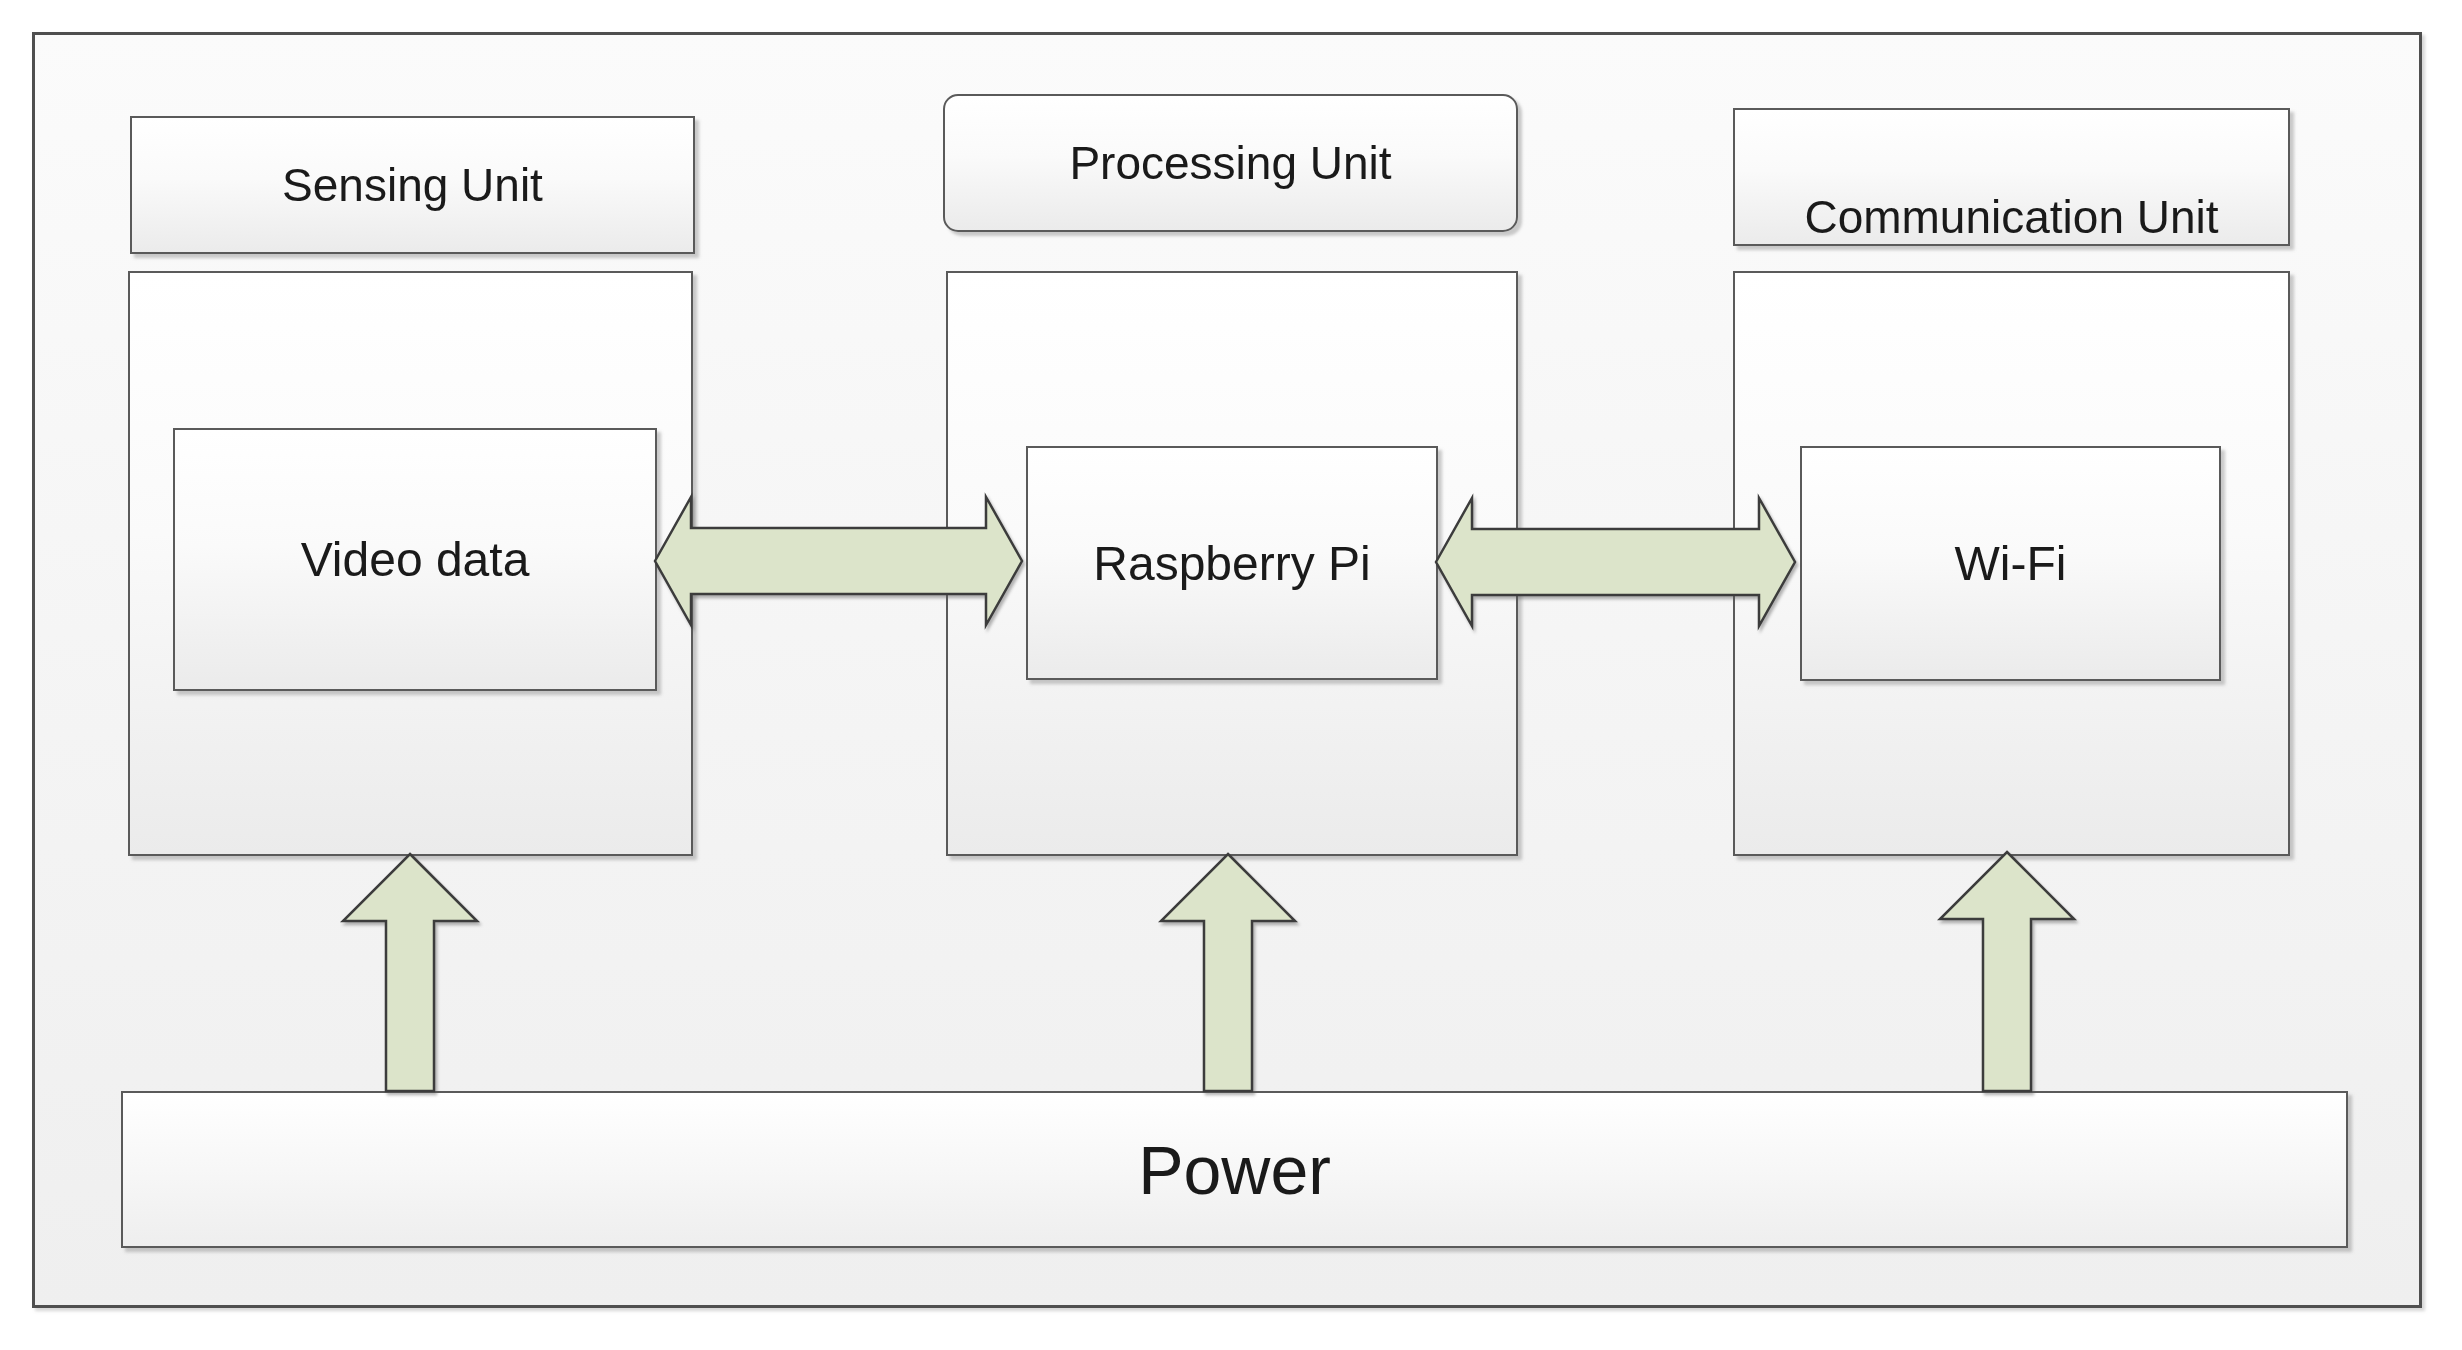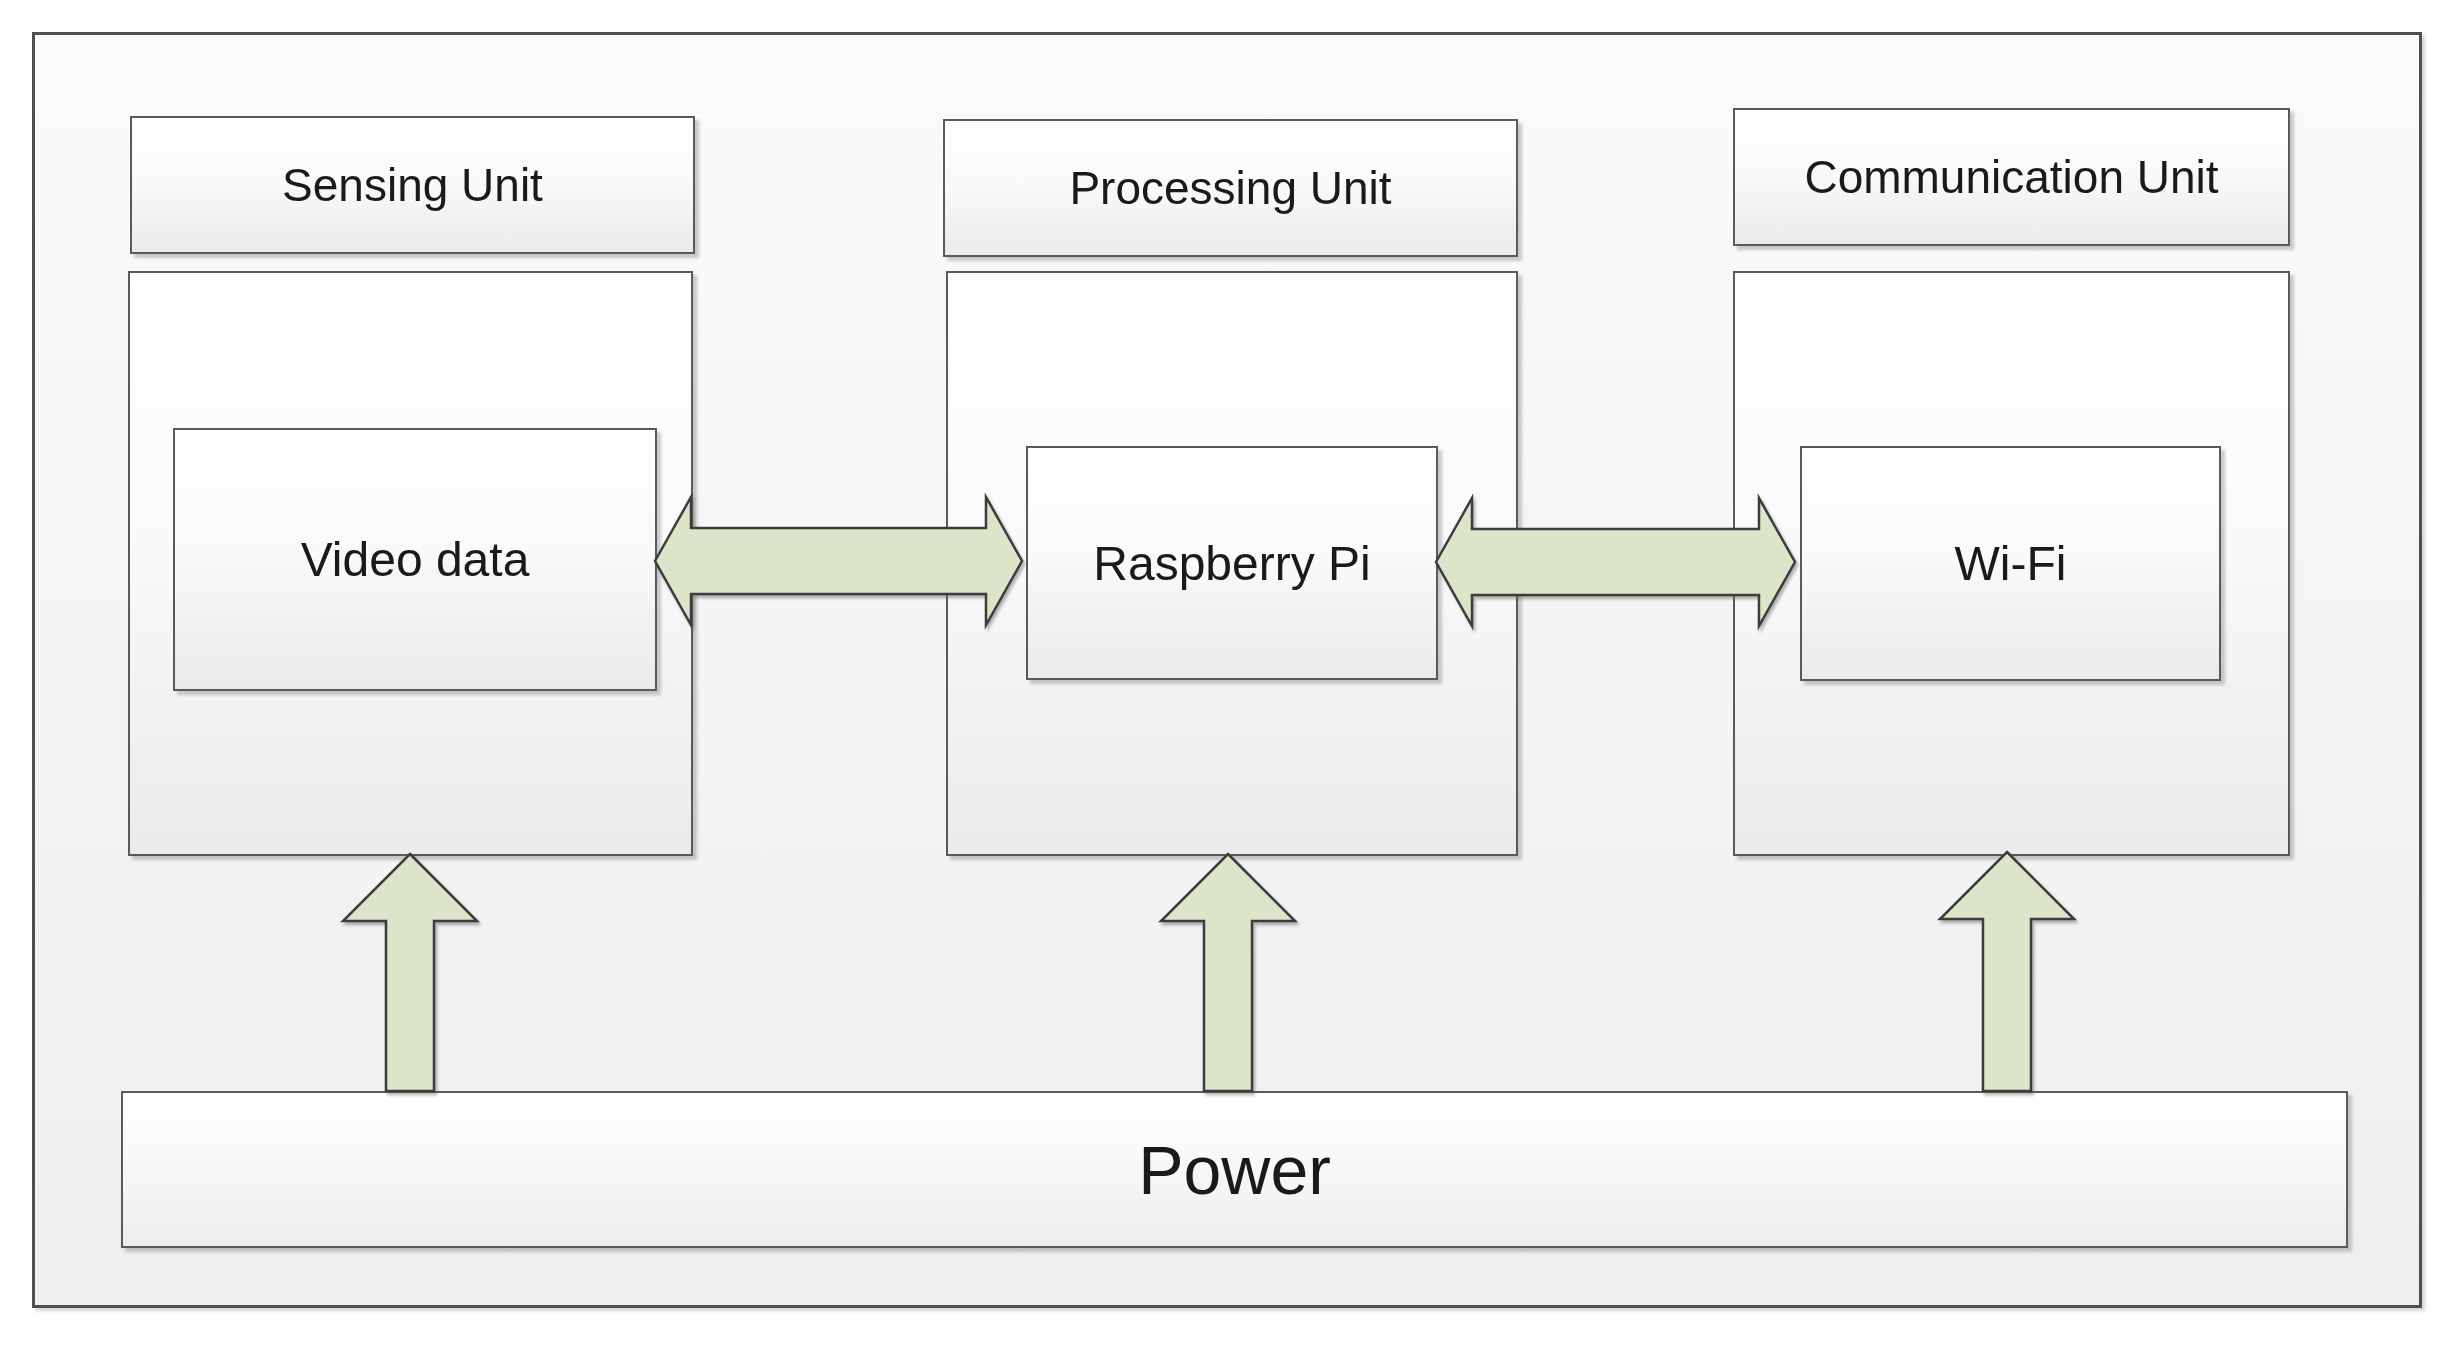--- a/index.html
+++ b/index.html
@@ -36,21 +36,21 @@
     align-items: center;
     justify-content: center;
     color: #1a1a1a;
   }
   .header-box  { top: 105px; height: 138px; font-size: 46px; }
   .container-box { top: 268px; height: 585px; }
   .inner-box { font-size: 48px; }
 
   .header-sensing       { left: 127px;  width: 565px; }
   .header-processing    { left: 940px;  width: 575px; }
-  .header-communication { left: 1730px; width: 557px; }
+  .header-communication { left: 1730px; width: 557px; align-items: flex-end; }
 
   .container-sensing       { left: 125px;  width: 565px; }
   .container-processing    { left: 943px;  width: 572px; }
   .container-communication { left: 1730px; width: 557px; }
 
   .box-video     { left: 170px;  top: 425px; width: 484px; height: 263px; }
   .box-raspberry { left: 1023px; top: 443px; width: 412px; height: 234px; }
   .box-wifi      { left: 1797px; top: 443px; width: 421px; height: 235px; }
 
   .power-box {
@@ -76,21 +76,21 @@
 </style>
 </head>
 <body>
 
 <div id="canvas">
   <div id="frame">
 
     <div class="box header-box header-sensing" style="left:95px; top:73px;margin-top:8px;">
       <span class="label">Sensing Unit</span>
     </div>
-    <div class="box header-box header-processing" style="left:908px; top:84px;">
+    <div class="box header-box header-processing" style="left:908px; top:59px;border-radius:15px;">
       <span class="label">Processing Unit</span>
     </div>
     <div class="box header-box header-communication" style="left:1698px; top:73px;">
       <span class="label">Communication Unit</span>
     </div>
 
     <div class="box container-box container-sensing" style="left:93px; top:236px;"></div>
     <div class="box container-box container-processing" style="left:911px; top:236px;"></div>
     <div class="box container-box container-communication" style="left:1698px; top:236px;"></div>
 

